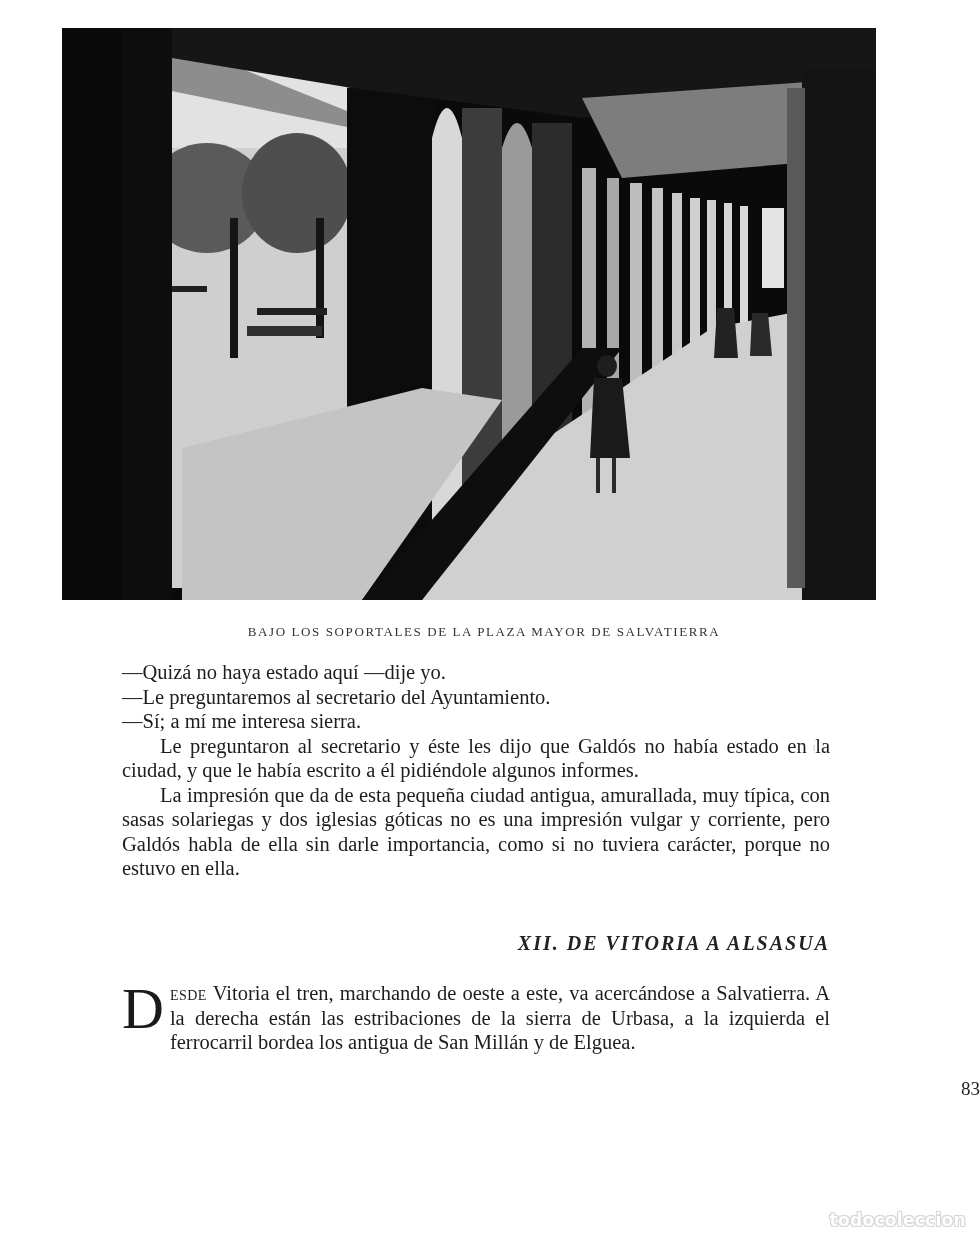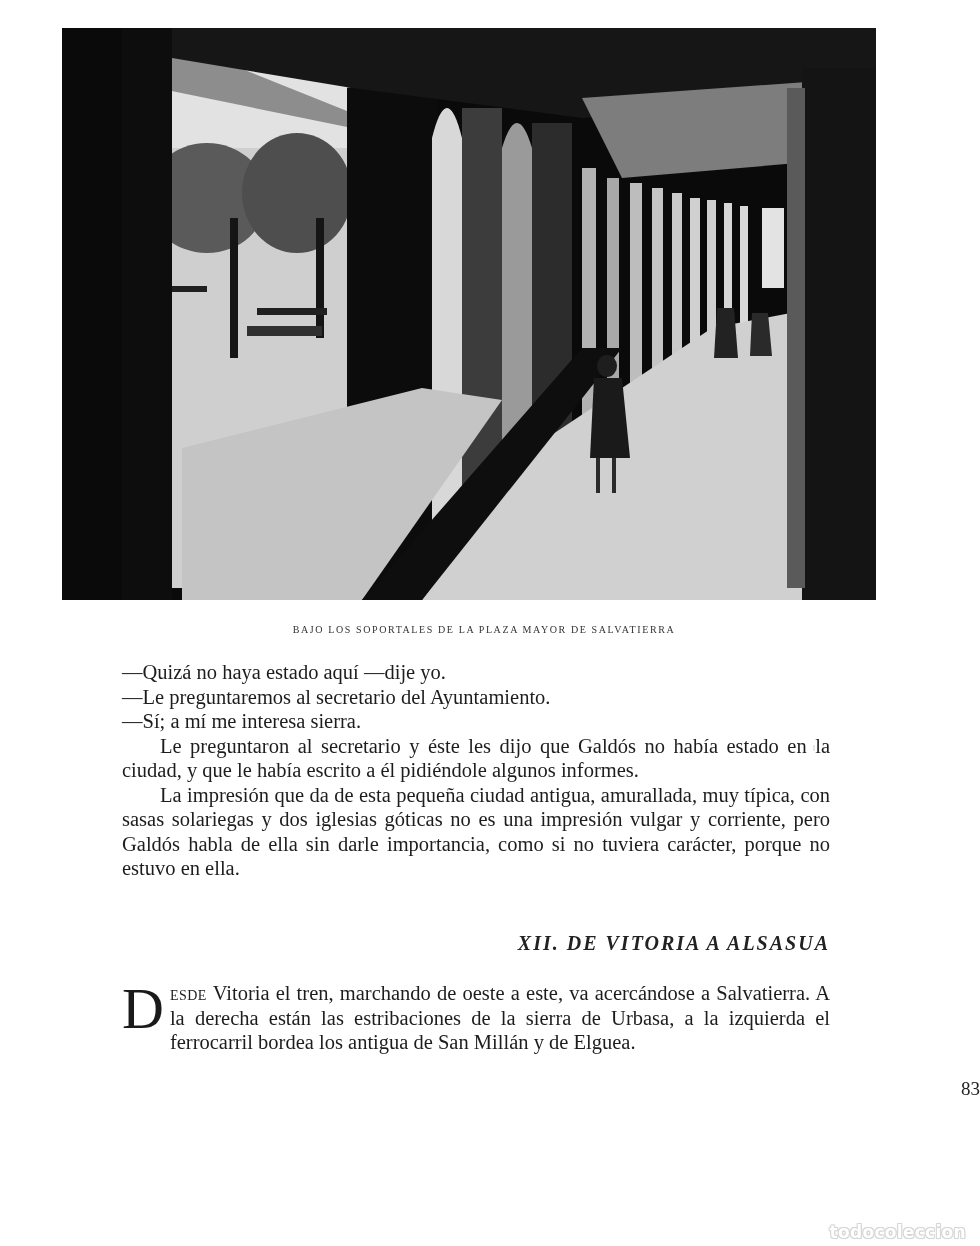--- a/index.html
+++ b/index.html
@@ -7,21 +7,21 @@
     width: 980px; height: 1246px; background: #ffffff; position: relative; overflow: hidden;
     font-family: "Liberation Serif", "DejaVu Serif", serif; color: #1a1a1a;
   }
   .photo {
     position: absolute; left: 62px; top: 28px; width: 814px; height: 572px;
     background: #0b0b0b; overflow: hidden;
   }
   .photo svg { width: 100%; height: 100%; display: block; }
   .caption {
     position: absolute; left: 0; width: 968px; top: 624px; text-align: center;
-    font-size: 10px; letter-spacing: 1.6px; color: #333;
+    font-size: 13px; letter-spacing: 1.6px; color: #333;
   }
   .body-text {
     position: absolute; left: 122px; width: 708px; top: 660px;
     font-size: 20.5px; line-height: 24.5px; color: #1d1d1d;
   }
   .body-text p { margin: 0; text-align: justify; text-align-last: left; }
   .body-text p.indent { text-indent: 38px; }
   .body-text p.dialog { text-indent: 0; }
   .chapter {
     position: absolute; right: 150px; top: 932px;
@@ -34,21 +34,21 @@
   .dropcap {
     float: left; font-size: 58px; line-height: 48px; margin: 2px 6px 0 0; padding-top: 2px;
     color: #1a1a1a;
   }
   .smallcaps { font-variant: small-caps; letter-spacing: 0.5px; }
   .page-number {
     position: absolute; left: 0; width: 980px; text-align: right; top: 1078px;
     font-size: 19px; color: #222;
   }
   .watermark {
-    position: absolute; right: 14px; bottom: 4px;
+    position: absolute; right: 14px; bottom: 16px;
     font-family: "DejaVu Sans", sans-serif; font-weight: bold; font-size: 17px;
     color: #ffffff; letter-spacing: 0.3px;
     text-shadow: 0 0 1px #c8c8c8, 0 0 2px #d5d5d5, 1px 1px 0 #dadada, -1px -1px 0 #dadada, 1px -1px 0 #dadada, -1px 1px 0 #dadada;
   }
   .faint-mark { position: absolute; left: 813px; top: 745px; width: 2px; height: 6px; background: #e6e6e6; }
 </style>
 </head>
 <body>
 
 <div class="photo">

